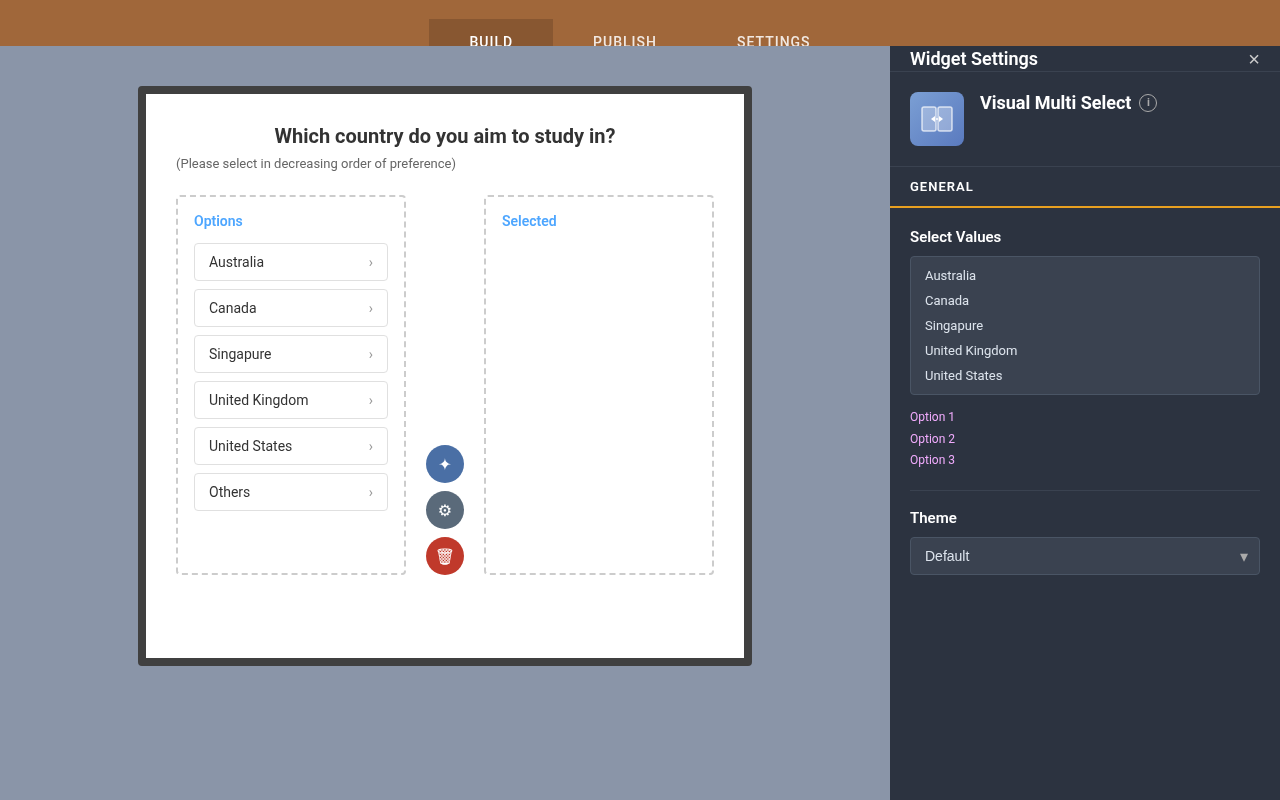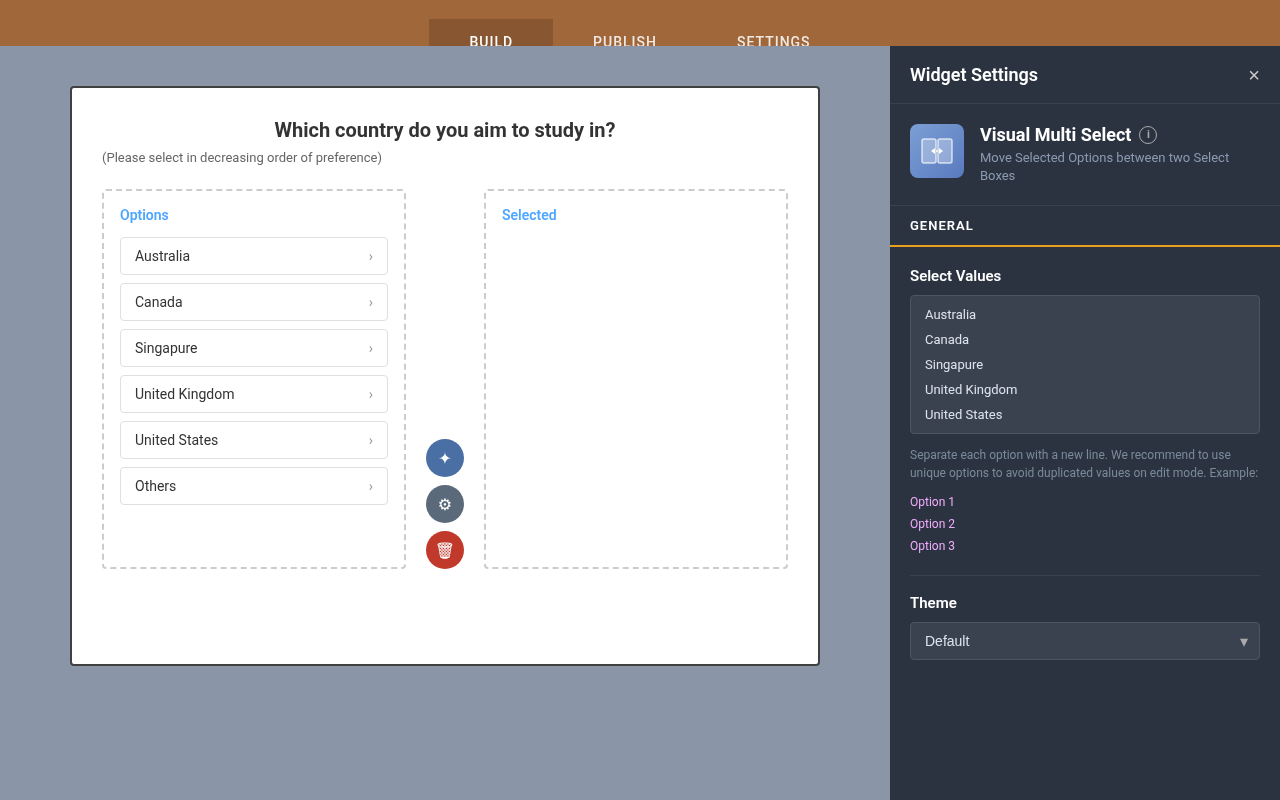--- a/index.html
+++ b/index.html
@@ -53,23 +53,23 @@
       background-color: #8a95a8;
       display: flex;
       align-items: flex-start;
       justify-content: center;
       padding: 40px 30px;
       overflow: auto;
     }
 
     .widget-card {
       background: #fff;
-      border: 2px solid #404040;
+      border: 8px solid #404040;
       border-radius: 4px;
-      width: 750px;
+      width: 614px;
       min-height: 580px;
       padding: 30px 30px 40px;
     }
 
     .widget-title {
       font-size: 20px;
       font-weight: 700;
       color: #333;
       text-align: center;
       margin-bottom: 8px;
@@ -154,21 +154,21 @@
       display: flex;
       flex-direction: column;
       flex-shrink: 0;
       overflow-y: auto;
     }
 
     .panel-header {
       display: flex;
       align-items: center;
       justify-content: space-between;
-      padding: 18px 20px;
+      padding: 2px 20px;
       border-bottom: 1px solid #3a4250;
     }
     .panel-title {
       font-size: 18px;
       font-weight: 600;
       color: #fff;
     }
     .close-btn {
       color: #ccc;
       font-size: 20px;
@@ -406,41 +406,39 @@
           <line x1="17" y1="18" x2="19" y2="18" stroke="white" stroke-width="1.5" stroke-dasharray="2 1"></line>
           <polygon points="20,15 24,18 20,21" fill="white"></polygon>
           <polygon points="16,15 12,18 16,21" fill="white"></polygon>
         </svg>
       </div>
       <div>
         <div class="widget-meta-title">
           <span>Visual Multi Select</span>
           <div class="info-icon">i</div>
         </div>
-        <div class="widget-meta-desc">Move Selected Options between two Select Boxes</div>
       </div>
     </div>
 
     <div class="panel-tab-bar">
       <div class="panel-tab active">GENERAL</div>
     </div>
 
     <div class="panel-content">
 
       <div class="section-label">Select Values</div>
 
       <div class="select-values-box">
         <div class="select-option">Australia</div>
         <div class="select-option">Canada</div>
         <div class="select-option">Singapure</div>
         <div class="select-option">United Kingdom</div>
         <div class="select-option">United States</div>
       </div>
 
-      <p class="hint-text">Separate each option with a new line. We recommend to use unique options to avoid duplicated values on edit mode. Example:</p>
       <div class="hint-examples">
         <div>Option 1</div>
         <div>Option 2</div>
         <div>Option 3</div>
       </div>
 
       <div class="section-divider"></div>
 
       <div class="theme-label">Theme</div>
       <div class="theme-select-wrapper">

